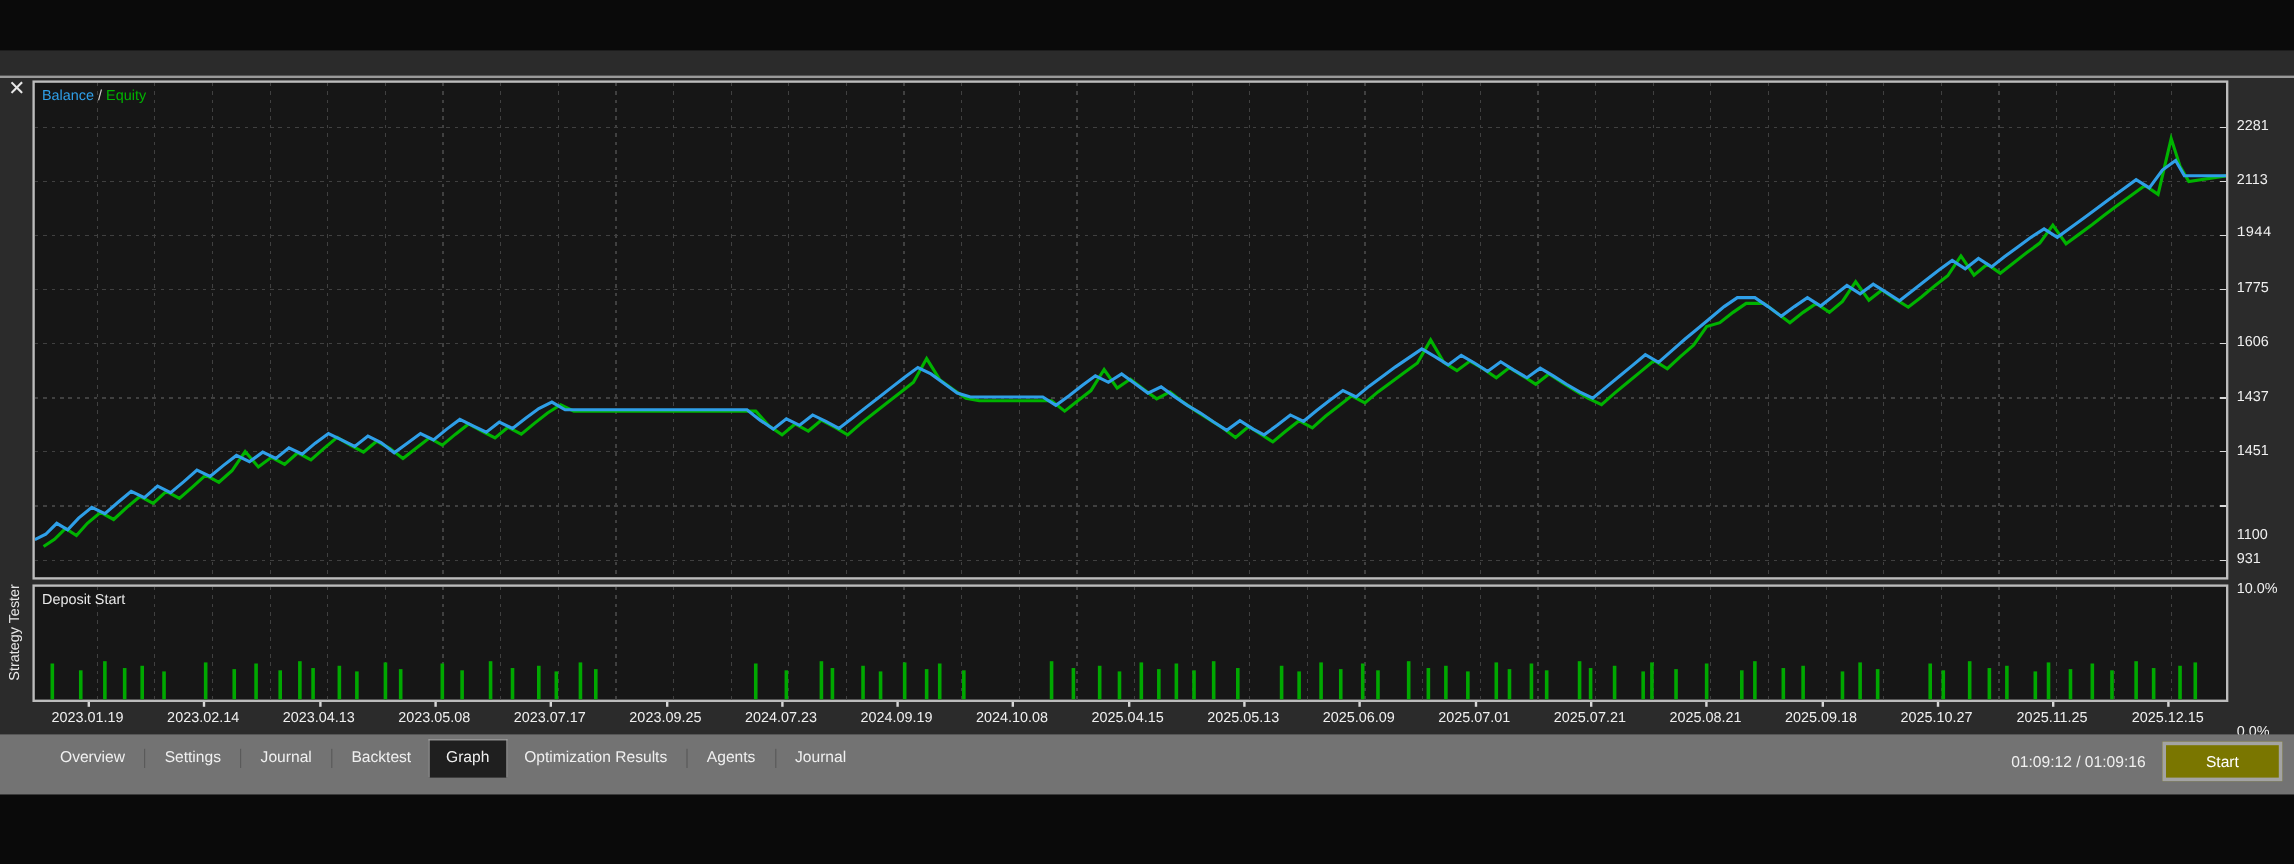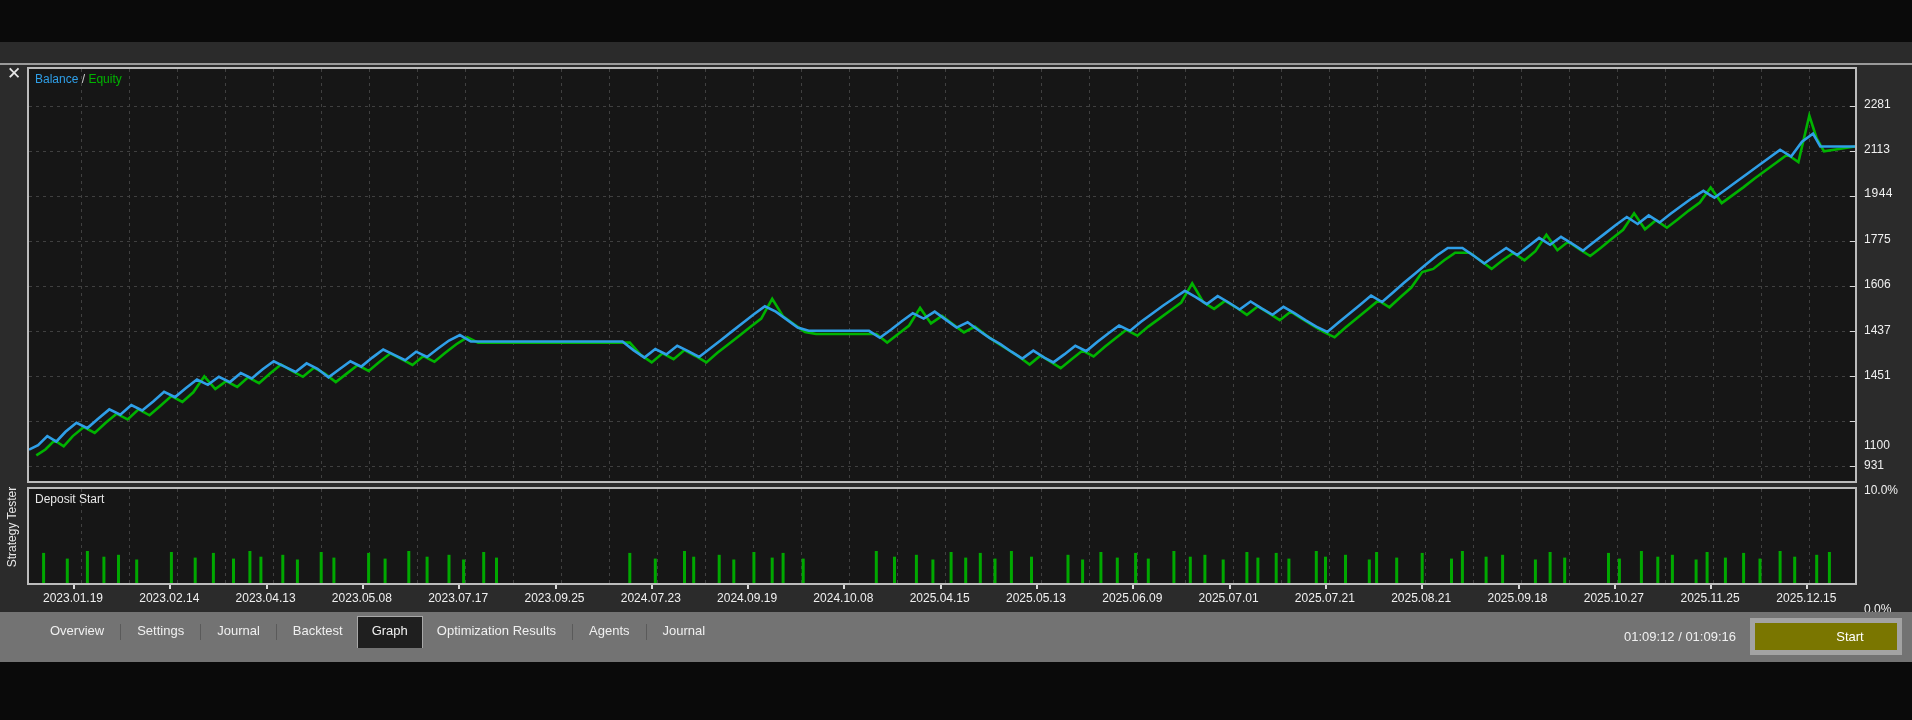--- a/index.html
+++ b/index.html
@@ -17,21 +17,21 @@
   .xaxis{position:absolute;left:27px;top:588px;width:1830px;height:22px;}
   .xlabel{position:absolute;color:#f0f0f0;font-size:12px;white-space:nowrap;transform:translateX(-50%);top:3px;}
   .xtick{position:absolute;width:2px;height:4px;background:#d8d8d8;top:-3px;}
   .tabbar{position:absolute;left:0;top:612px;width:1912px;height:50px;background:#737373;}
   .tabs{position:absolute;left:36px;top:4px;display:flex;align-items:stretch;height:32px;}
   .tab{color:#f0f0f0;font-size:13px;padding:7px 14px 0 14px;cursor:default;}
   .tab.active{background:#1f1f1f;border:1px solid #a8a8a8;border-bottom:none;padding-top:6px;}
   .tabsep{width:1px;background:#5a5a5a;margin:8px 2px;}
   .status{position:absolute;right:10px;top:6px;display:flex;align-items:center;gap:14px;}
   .time{color:#f0f0f0;font-size:13px;}
-  .start-btn{width:94px;height:27px;color:#ffffff;font-size:13px;text-align:center;line-height:27px;border:5px solid #a3a3a3;cursor:default;padding-left:48px;}
+  .start-btn{width:94px;height:27px;color:#ffffff;font-size:13px;text-align:center;line-height:27px;border:3px solid #a3a3a3;cursor:default;}
   svg{display:block;}
 </style>
 </head>
 <body>
 
 <div id="page">
   <div class="window"></div>
   <div class="splitter"></div>
 
   <div class="close-btn">✕</div>

